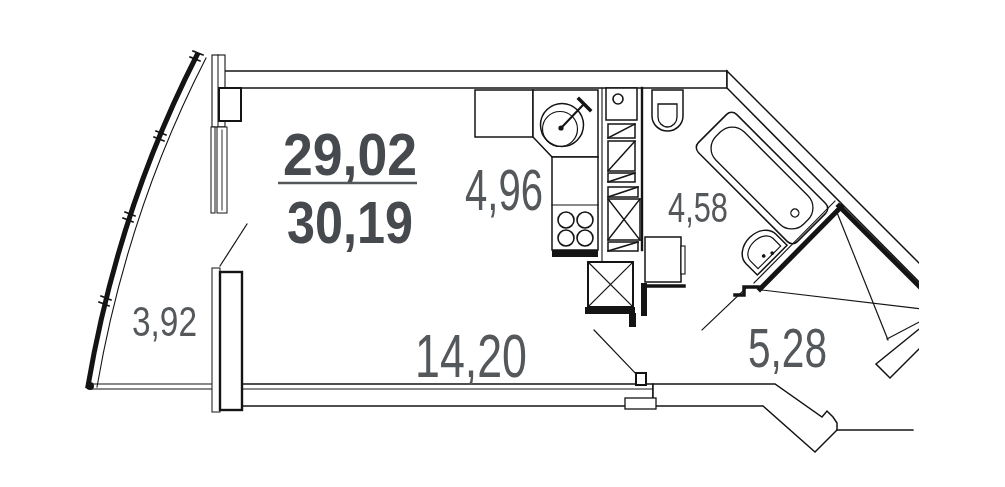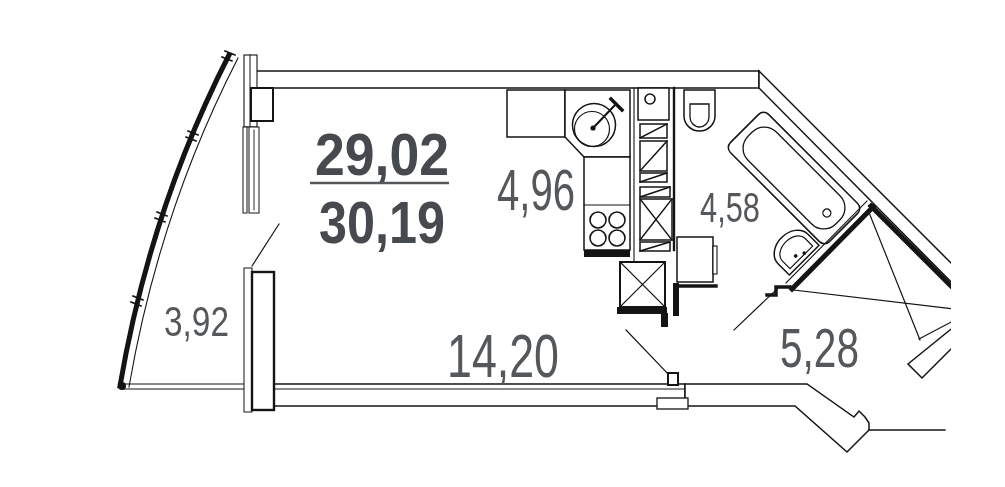--- a/index.html
+++ b/index.html
@@ -1,17 +1,17 @@
 <!DOCTYPE html>
 <html><head>
 <meta charset="utf-8">
 <style>
   html,body{margin:0;padding:0;background:#ffffff;}
   .stage{position:relative;width:919px;height:487px;background:#ffffff;overflow:hidden;
-         font-family:"Liberation Sans", sans-serif;padding-left:32px;}
+         font-family:"Liberation Sans", sans-serif;}
   svg{display:block}
   .lbl{font-family:"Liberation Sans", sans-serif;}
 </style>
 </head>
 <body>
 
 <div class="stage">
 <svg viewBox="0 0 1005 487" width="1005" height="487">
   <g fill="none" stroke="#141414" stroke-width="1.5" stroke-linecap="square" stroke-linejoin="miter">
 

